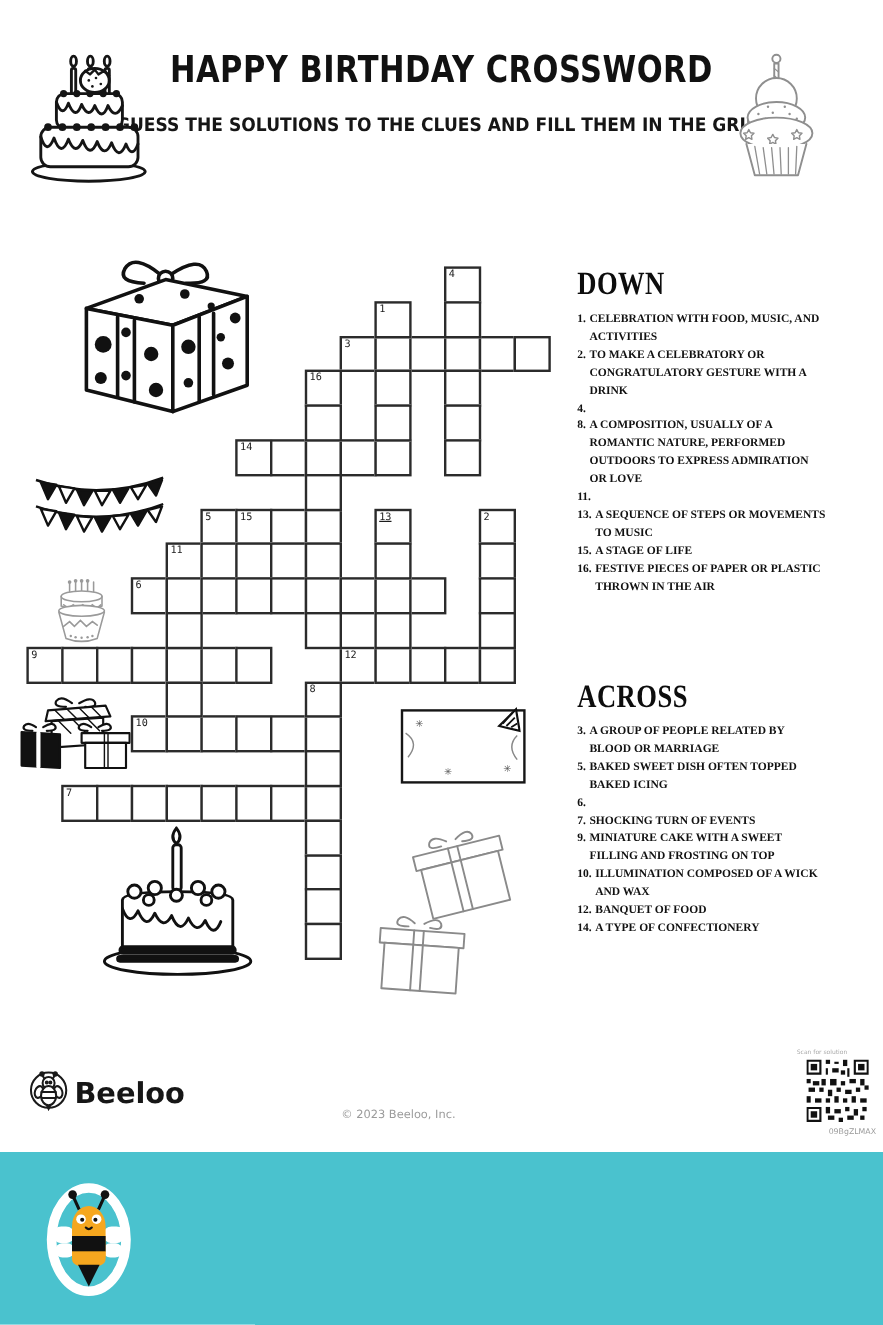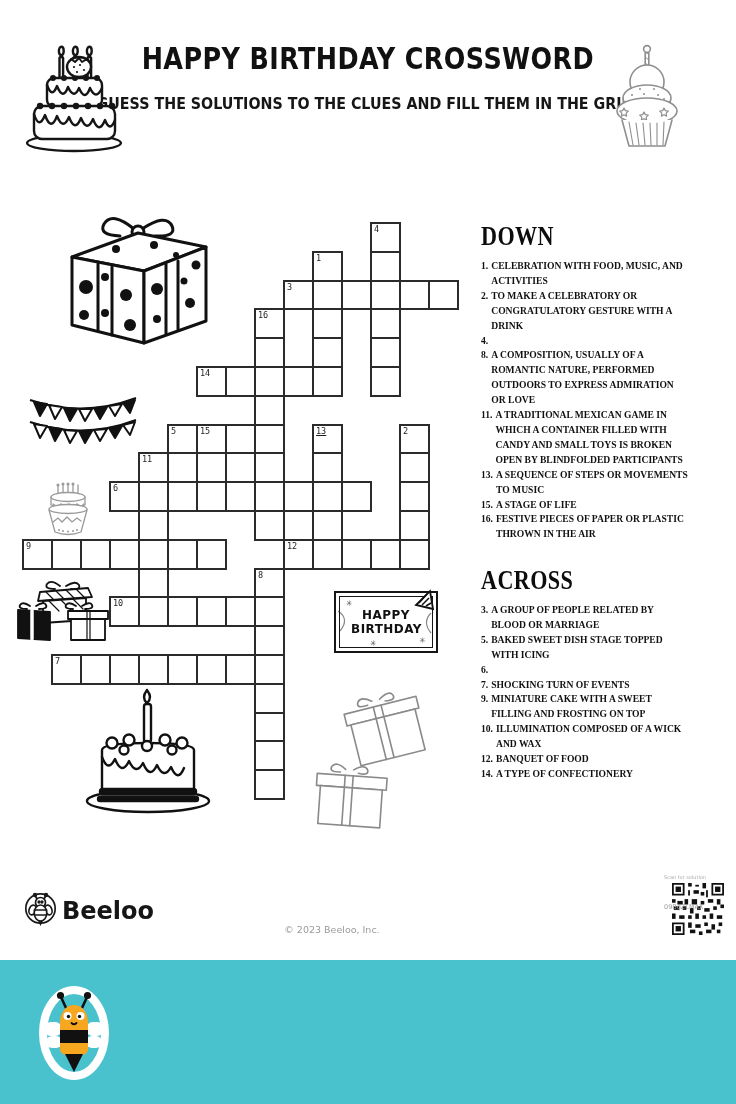--- a/index.html
+++ b/index.html
@@ -39,21 +39,21 @@
             display:flex;flex-direction:column;align-items:center;justify-content:center;}
   .hb-line{font-weight:bold;font-size:13px;line-height:14px;letter-spacing:.5px;color:#111;
            transform:scaleX(.92);}
   .hb-spark{position:absolute;color:#555;font-size:8px;}
   .hb-hat{position:absolute;right:2px;top:-4px;}
 
   
   .brand-text{left:62px;top:897px;font-weight:bold;font-size:24px;color:#161616;}
   .copyright{left:0;top:924px;width:664px;text-align:center;font-size:9.5px;color:#9b9b9b;}
   .qr-caption{left:664px;top:874px;width:66px;font-size:5px;color:#aaa;}
-  .qr-code-text{left:664px;top:903px;width:66px;font-size:6.5px;color:#9b9b9b;}
+  .qr-code-text{left:664px;top:939px;width:66px;font-size:6.5px;color:#9b9b9b;text-align:right;}
 
   
   .banner{left:0;top:960px;width:736px;height:144px;}
 </style>
 </head>
 <body>
 
 <div class="abs title-wrap">
   <span class="title">HAPPY BIRTHDAY CROSSWORD</span>
 </div>
@@ -331,21 +331,20 @@
       </div>
       <div class="clue">
         <span class="cnum">4.</span>
       </div>
       <div class="clue">
         <span class="cnum">8.</span>
         <span class="ctxt">A COMPOSITION, USUALLY OF A ROMANTIC NATURE, PERFORMED OUTDOORS TO EXPRESS ADMIRATION OR LOVE</span>
       </div>
       <div class="clue">
         <span class="cnum">11.</span>
-        <span class="ctxt">A TRADITIONAL MEXICAN GAME IN WHICH A CONTAINER FILLED WITH CANDY AND SMALL TOYS IS BROKEN OPEN BY BLINDFOLDED PARTICIPANTS</span>
       </div>
       <div class="clue">
         <span class="cnum">13.</span>
         <span class="ctxt">A SEQUENCE OF STEPS OR MOVEMENTS TO MUSIC</span>
       </div>
       <div class="clue">
         <span class="cnum">15.</span>
         <span class="ctxt">A STAGE OF LIFE</span>
       </div>
       <div class="clue">
@@ -356,21 +355,21 @@
 </div>
 <div class="abs clues clues-across">
   <div class="clue-heading">ACROSS</div>
   <div id="across-list">
       <div class="clue">
         <span class="cnum">3.</span>
         <span class="ctxt">A GROUP OF PEOPLE RELATED BY BLOOD OR MARRIAGE</span>
       </div>
       <div class="clue">
         <span class="cnum">5.</span>
-        <span class="ctxt">BAKED SWEET DISH STAGE TOPPED WITH ICING</span>
+        <span class="ctxt">BAKED SWEET DISH OFTEN TOPPED BAKED ICING</span>
       </div>
       <div class="clue">
         <span class="cnum">6.</span>
       </div>
       <div class="clue">
         <span class="cnum">7.</span>
         <span class="ctxt">SHOCKING TURN OF EVENTS</span>
       </div>
       <div class="clue">
         <span class="cnum">9.</span>
@@ -388,24 +387,20 @@
         <span class="cnum">14.</span>
         <span class="ctxt">A TYPE OF CONFECTIONERY</span>
       </div>
     </div>
 </div>
 
 <div class="abs hb-sign">
   <svg width="99" height="57" style="position:absolute;left:0;top:0" viewBox="0 0 99 57">
     <path d="M2,18 Q14,26 4,38 M95,20 Q86,29 95,40" stroke="#888" stroke-width="1.2" fill="none"></path>
   </svg>
-  <div class="hb-inner">
-    <div class="hb-line">HAPPY</div>
-    <div class="hb-line">BIRTHDAY</div>
-  </div>
   <span class="hb-spark" style="left:10px;top:6px">✳</span>
   <span class="hb-spark" style="left:34px;bottom:3px">✳</span>
   <span class="hb-spark" style="right:10px;bottom:6px">✳</span>
   <svg class="hb-hat" width="26" height="26" viewBox="0 0 26 26">
     <polygon points="22,2 25,20 8,16" fill="#fff" stroke="#111" stroke-width="1.8"></polygon>
     <path d="M19,5 L11,14 M21,9 L14,16 M23,14 L18,17" stroke="#111" stroke-width="1.5"></path>
   </svg>
 </div>
 
 <svg class="abs" style="left:84px;top:686px" width="134" height="130" viewBox="0 0 134 130">

